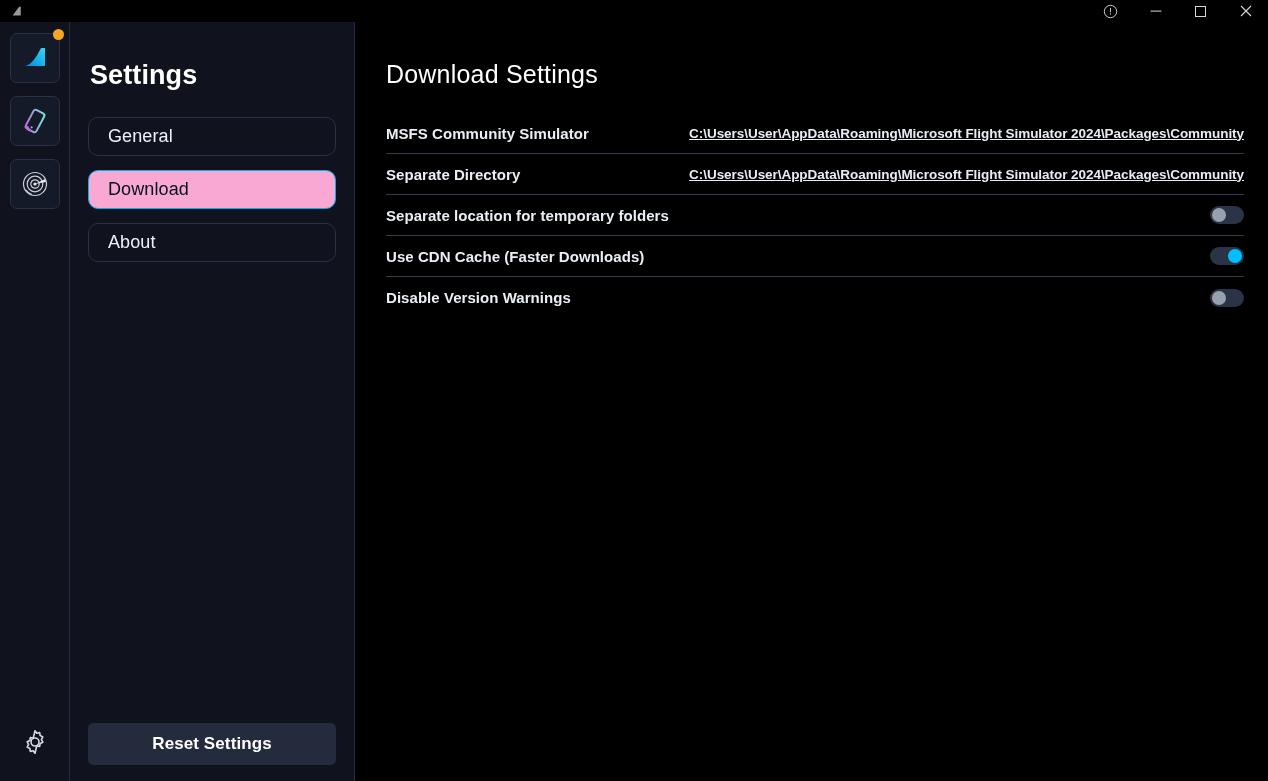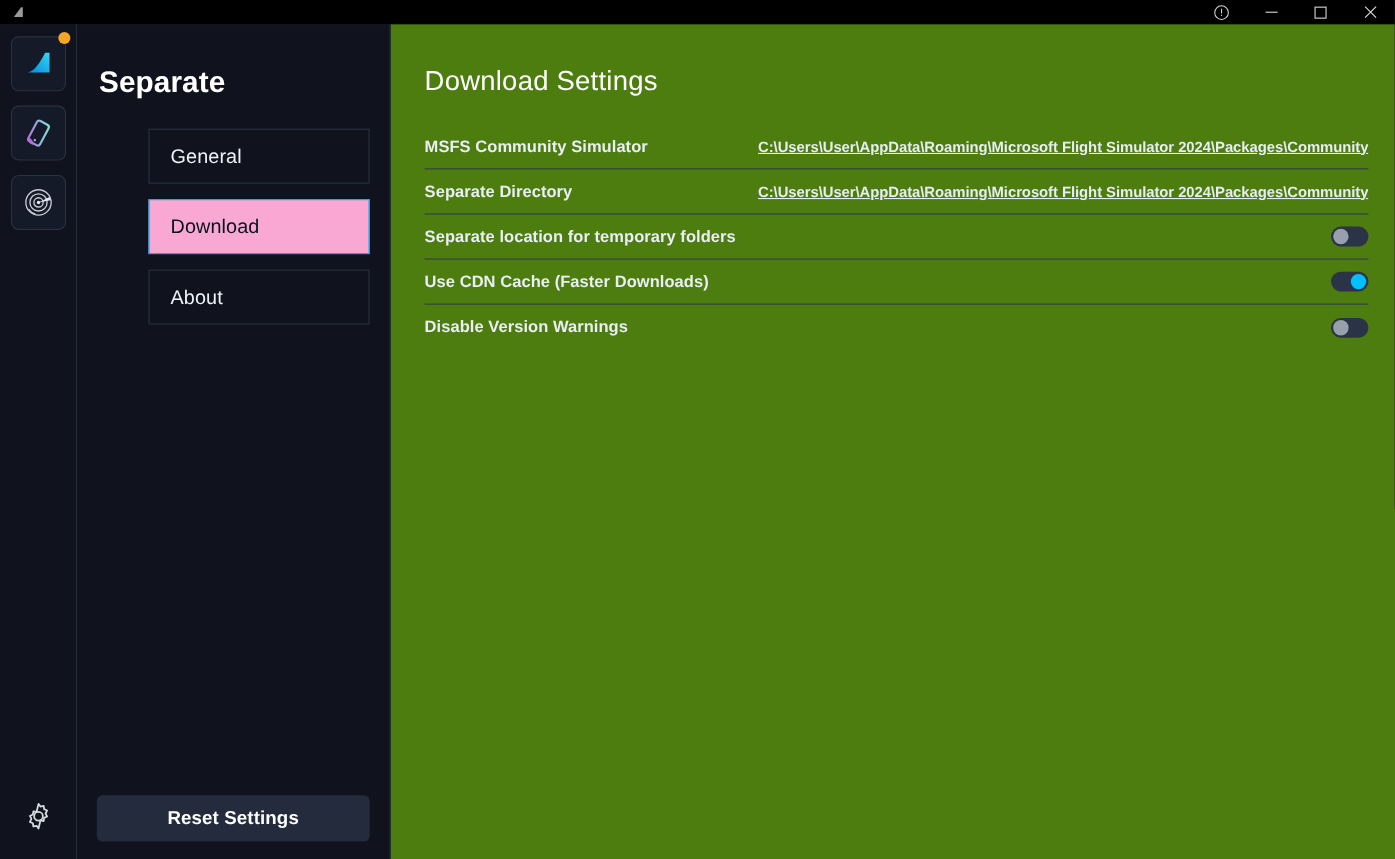--- a/index.html
+++ b/index.html
@@ -121,33 +121,32 @@
   .nav-title {
     font-size: 27px;
     font-weight: bold;
     color: #ffffff;
     margin-top: 38px;
     margin-bottom: 26px;
     padding-left: 2px;
     letter-spacing: 0.1px;
   }
   .nav-item {
-    height: 50px;
+    height: 39px;
     border: 1px solid #2a3142;
-    border-radius: 0;
+    border-radius: 10px;
     background: transparent;
     display: flex;
     align-items: center;
     padding-left: 19px;
     font-size: 18px;
     color: #eef2f8;
     margin-bottom: 14px;
     cursor: pointer;
     letter-spacing: 0.1px;
-    margin-left: 47px;
   }
   .nav-item.active {
     background: #f9a8d4;
     border-color: #00b0f0;
     color: #08121c;
   }
   .nav-spacer { flex: 1 1 auto; }
   .reset-btn {
     height: 42px;
     background: #232b3c;
@@ -158,21 +157,21 @@
     font-weight: bold;
     font-family: "Liberation Sans", sans-serif;
     margin-bottom: 16px;
     cursor: pointer;
     letter-spacing: 0.1px;
   }
 
   
   .main {
     flex: 1 1 auto;
-    background: #4d7c0f;
+    background: #000000;
     padding: 38px 24px 4px 31px;
     min-width: 0;
   }
   .main-title {
     font-size: 25px;
     color: #ffffff;
     font-weight: normal;
     margin-bottom: 24px;
     letter-spacing: 0.2px;
   }
@@ -317,21 +316,21 @@
 
       <div class="rail-bottom">
         <svg width="28" height="28" viewBox="0 0 24 24">
           <path d="M12 8.6a3.4 3.4 0 1 0 0 6.8 3.4 3.4 0 0 0 0-6.8z" fill="none" stroke="#d4d9e2" stroke-width="1.4"></path>
           <path d="M12 2.4l1.5 2.1 2.5-.5.4 2.5 2.3 1.1-1.2 2.3 1.2 2.3-2.3 1.1-.4 2.5-2.5-.5L12 21.6l-1.5-2.1-2.5.5-.4-2.5-2.3-1.1 1.2-2.3-1.2-2.3 2.3-1.1.4-2.5 2.5.5z" fill="none" stroke="#d4d9e2" stroke-width="1.4" stroke-linejoin="round"></path>
         </svg>
       </div>
     </div>
 
     <div class="navpanel">
-      <div class="nav-title">Separate</div>
+      <div class="nav-title">Settings</div>
 
       <div class="nav-item">
         <span>General</span>
       </div>
       <div class="nav-item active">
         <span>Download</span>
       </div>
       <div class="nav-item">
         <span>About</span>
       </div>

